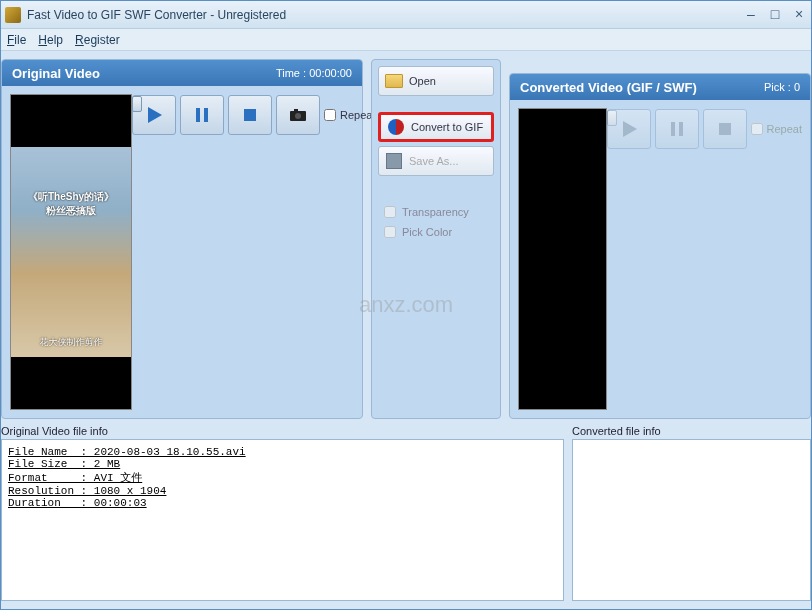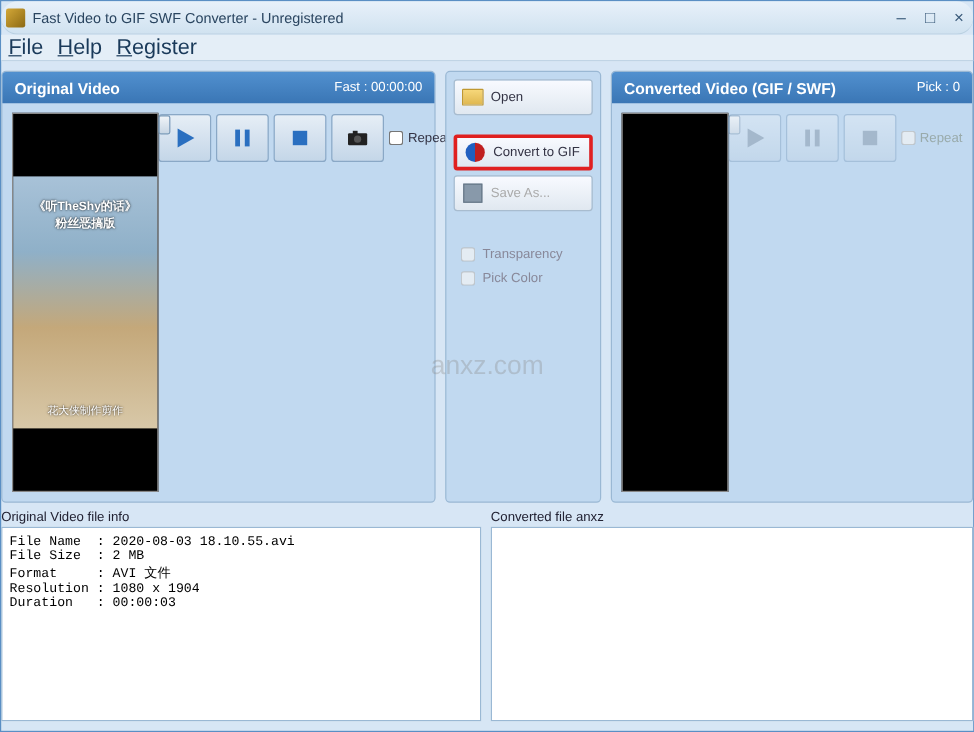--- a/index.html
+++ b/index.html
@@ -1,43 +1,43 @@
 <!DOCTYPE html>
 <html><head>
 <meta charset="utf-8">
 <style>
 * { box-sizing: border-box; margin: 0; padding: 0; }
 body { font-family: "Segoe UI", Tahoma, sans-serif; font-size: 12px; background: #fff; width: 812px; height: 610px; overflow: hidden; }
 
 .window { width: 812px; height: 610px; border: 1px solid #5a8fc4; background: #d7e6f5; display: flex; flex-direction: column; }
-.titlebar { height: 28px; background: linear-gradient(#e8f1fa, #d0e2f0); display: flex; align-items: center; padding: 0 4px; border-bottom: 1px solid #b8cfe0; border-radius: 14px; }
+.titlebar { height: 28px; background: linear-gradient(#e8f1fa, #d0e2f0); display: flex; align-items: center; padding: 0 4px; border-bottom: 1px solid #b8cfe0; }
 .titlebar .icon { width: 16px; height: 16px; background: linear-gradient(135deg,#d4a838,#8b6914); border-radius: 2px; margin-right: 6px; }
 .titlebar .title { flex: 1; color: #2a4560; font-size: 12px; }
 .titlebar .winbtns { display: flex; gap: 8px; }
 .titlebar .winbtns span { width: 16px; height: 14px; color: #3a5a7a; font-size: 14px; text-align: center; line-height: 12px; cursor: pointer; }
 
 .menubar { height: 22px; background: #e4eef7; display: flex; align-items: center; padding: 0 6px; gap: 12px; border-bottom: 1px solid #c0d4e5; }
-.menubar span { color: #1a3a5a; font-size: 18px; cursor: pointer; }
+.menubar span { color: #1a3a5a; font-size: 12px; cursor: pointer; }
 .menubar span u { text-decoration: underline; }
 
 .content { flex: 1; padding: 8px 0; display: flex; flex-direction: column; gap: 6px; }
 .row1 { display: flex; gap: 8px; height: 360px; }
 
 .panel { background: #c1d9f0; border: 1px solid #9ab8d4; border-radius: 4px; display: flex; flex-direction: column; }
 .panel-header { height: 26px; background: linear-gradient(#5190cf, #3a76b5); color: #fff; font-weight: bold; font-size: 13px; display: flex; align-items: center; justify-content: space-between; padding: 0 10px; border-radius: 3px 3px 0 0; }
 .panel-header .meta { font-weight: normal; font-size: 11px; }
 .panel-body { flex: 1; padding: 8px; display: flex; }
 
 .left-panel { width: 362px; }
 .mid-panel { width: 130px; background: #c1d9f0; border: 1px solid #9ab8d4; border-radius: 4px; padding: 6px; display: flex; flex-direction: column; gap: 4px; }
-.right-panel { flex: 1; }
+.right-panel { flex: 1; margin-top: 14px; }
 
 .video-box { background: #000; flex: 1; display: flex; align-items: center; justify-content: center; position: relative; border: 1px solid #888; }
 .thumb { width: 120px; height: 210px; background: linear-gradient(#a8c2d8 0%, #8fb0c8 30%, #c4a87a 60%, #d8c8a8 100%); display: flex; flex-direction: column; align-items: center; justify-content: space-between; padding: 8px 4px; font-size: 10px; color: #fff; text-shadow: 0 0 2px #000; }
-.thumb .t1 { font-size: 9px; }
+.thumb .t1 { font-size: 9px; margin-top: 25px; }
 .thumb .t2 { font-weight: bold; }
 
 .slider-row { height: 20px; display: flex; align-items: center; padding: 4px 0; }
 .slider-track { flex: 1; height: 4px; background: #9ab8d4; border-radius: 2px; position: relative; }
 .slider-thumb { position: absolute; left: 0; top: -6px; width: 10px; height: 16px; background: linear-gradient(#f0f4f8,#c8d6e4); border: 1px solid #7a9ab8; border-radius: 2px; }
 
 .controls { display: flex; gap: 4px; align-items: center; height: 42px; }
 .ctrl-btn { width: 44px; height: 40px; background: linear-gradient(#e6eef6,#c4d6e8); border: 1px solid #8aa8c6; border-radius: 3px; display: flex; align-items: center; justify-content: center; cursor: pointer; }
 .ctrl-btn.disabled { opacity: 0.5; cursor: default; }
 .ctrl-btn svg { width: 20px; height: 20px; }
@@ -52,23 +52,23 @@
 .conv-ic { width: 16px; height: 16px; border-radius: 50%; background: conic-gradient(#c02020 0 180deg, #2060c0 180deg 360deg); }
 .save-ic { width: 16px; height: 16px; background: #8899aa; border: 1px solid #667788; }
 
 .mid-sep { height: 8px; }
 .mid-opt { display: flex; align-items: center; gap: 6px; font-size: 11px; color: #889; padding: 2px 6px; }
 .mid-opt input { width: 12px; height: 12px; }
 
 .row2 { display: flex; gap: 8px; flex: 1; }
 .info-box { display: flex; flex-direction: column; }
 .info-label { font-size: 11px; color: #223; margin-bottom: 2px; }
-.info-text { flex: 1; background: #fff; border: 1px solid #9ab8d4; padding: 6px; font-family: "Courier New", monospace; font-size: 11px; white-space: pre; overflow: auto; position: relative; }
+.info-text { flex: 1; background: #fff; border: 1px solid #9ab8d4; padding: 6px; font-family: "Courier New", monospace; font-size: 11px; white-space: pre; overflow: auto; position: relative; text-decoration: underline; }
 .info-text::-webkit-scrollbar { width: 16px; }
-.left-info { width: 400px; }
+.left-info { width: 563px; }
 .right-info { flex: 1; }
 
 .watermark { position: absolute; left: 50%; top: 50%; transform: translate(-50%,-50%); color: rgba(140,140,140,0.35); font-size: 22px; pointer-events: none; text-align: center; line-height: 1.4; font-family: sans-serif; }
 .watermark .wm1 { font-size: 16px; letter-spacing: 2px; }
 </style>
 </head>
 <body>
 
 <div class="window">
   <div class="titlebar">
@@ -86,21 +86,21 @@
     <span><u>H</u>elp</span>
     <span><u>R</u>egister</span>
   </div>
 
   <div class="content">
     <div class="row1">
 
       <div class="panel left-panel">
         <div class="panel-header">
           <span>Original Video</span>
-          <span class="meta"><span>Fast : </span><span>00:00:00</span></span>
+          <span class="meta"><span>Time : </span><span>00:00:00</span></span>
         </div>
         <div class="panel-body">
           <div class="video-box">
             <div class="thumb">
               <div class="t1">&nbsp;</div>
               <div class="t2">《听TheShy的话》</div>
               <div class="t2">粉丝恶搞版</div>
               <div style="flex:1"></div>
               <div class="t1">花大侠制作剪作</div>
             </div>
@@ -215,21 +215,21 @@
     <div class="row2">
       <div class="info-box left-info">
         <div class="info-label">Original Video file info</div>
         <div class="info-text">File Name  : 2020-08-03 18.10.55.avi
 File Size  : 2 MB
 Format     : AVI 文件
 Resolution : 1080 x 1904
 Duration   : 00:00:03</div>
       </div>
       <div class="info-box right-info">
-        <div class="info-label">Converted file anxz</div>
+        <div class="info-label">Converted file info</div>
         <div class="info-text"></div>
       </div>
     </div>
   </div>
 
   <div class="watermark">
     <div>anxz.com</div>
   </div>
 </div>
 

